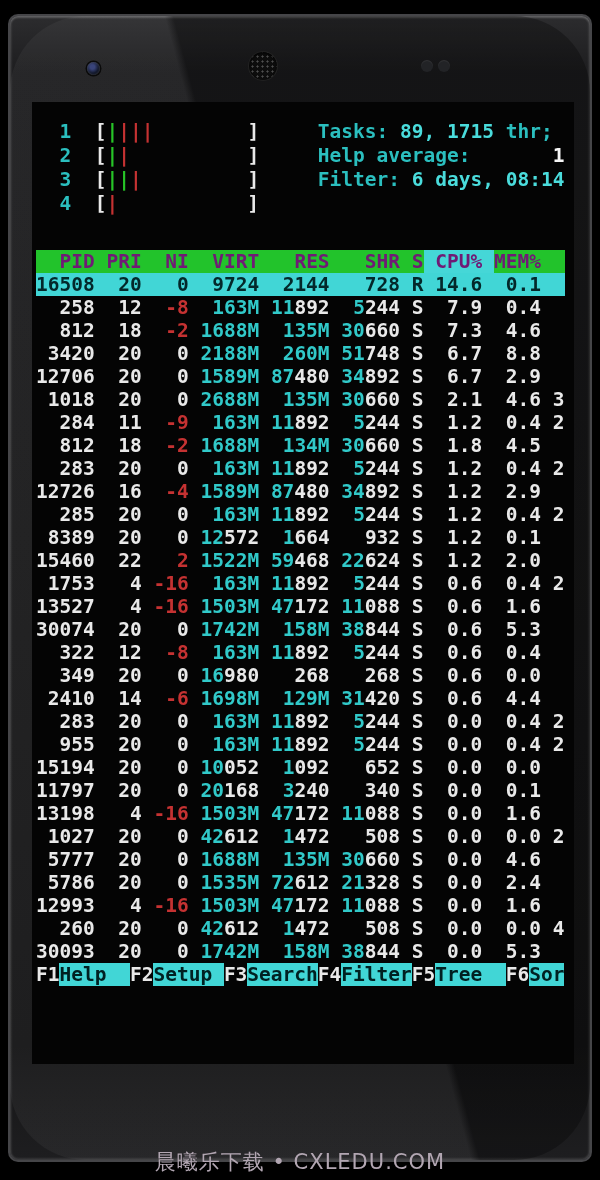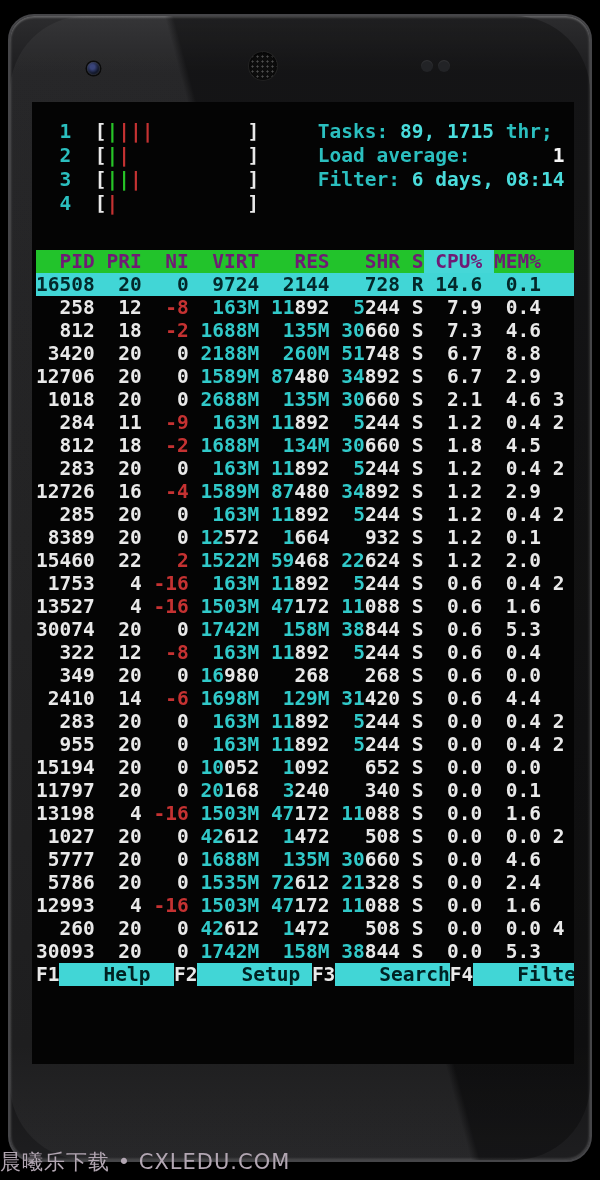--- a/index.html
+++ b/index.html
@@ -4,21 +4,21 @@
 <style>
   * { margin:0; padding:0; box-sizing:border-box; }
   html,body { background:#000; }
   .stage {
     position:relative; width:600px; height:1180px; background:#000;
     overflow:hidden; font-family:"DejaVu Sans", sans-serif;
   }
   
   .phone {
     position:absolute; left:8px; top:14px; width:584px; height:1148px;
-    border-radius:26px;
+    border-radius:10px;
     background:linear-gradient(180deg,#2c2c2e 0%,#1d1d1f 5%,#19191a 45%,#141415 90%,#1e1e20 100%);
     border:2px solid #454548;
     box-shadow: inset 0 2px 2px rgba(255,255,255,.22), inset 0 -2px 2px rgba(255,255,255,.10),
                 inset 2px 0 2px rgba(255,255,255,.07), inset -2px 0 2px rgba(255,255,255,.07);
   }
   .phone .sheen {
     position:absolute; inset:0; border-radius:76px; z-index:1; pointer-events:none;
     background:linear-gradient(75deg, rgba(255,255,255,.045) 0 52%, rgba(0,0,0,.30) 53% 100%);
   }
   .camera {
@@ -58,43 +58,43 @@
   .x-r { color:#c53232; } .x-g { color:#27c427; }
   .x-b { color:#4040d2; } .x-y { color:#c9c92a; }
   
   .line.hdr { background:#22c32b; }
   .line.hdr span { color:#701a75; }
   .line.hdr span.sorted { background:#45d7d7; }
   
   .line.sel { background:#41d6d6; }
   .line.sel span { color:#03282a;margin-top:42px; }
   
-  .fbar .fk-label { background:#41d6d6; color:#002122;padding-left:44px; }
+  .fbar .fk-label { background:#41d6d6; color:#002122; }
   
   .watermark {
     position:absolute; left:0; right:0; bottom:4px; z-index:6;
-    text-align:left; font-size:21px; letter-spacing:1px; color:#b2a6b2;
+    text-align:center; font-size:21px; letter-spacing:1px; color:#b2a6b2;
   }
 </style>
 </head>
 <body>
 
 <div class="stage">
   <div class="phone">
     <div class="sheen"></div>
     <div class="camera"></div>
     <div class="speaker"></div>
     <div class="sensor-dot d1"></div>
     <div class="sensor-dot d2"></div>
 
     <div class="screen">
       <div class="htop">
         <div id="top-block">
             <div class="tline"><span class="x-w">  </span><span class="x-t">1  </span><span class="x-w">[</span><span class="x-g">|</span><span class="x-r">|||</span><span class="x-w">        </span><span class="x-w">]</span><span class="x-w">     </span><span class="x-t">Tasks: </span><span class="x-T">89, 1715</span><span class="x-w"> </span><span class="x-t">thr;</span></div>
-            <div class="tline"><span class="x-w">  </span><span class="x-t">2  </span><span class="x-w">[</span><span class="x-g">|</span><span class="x-r">|</span><span class="x-w">          </span><span class="x-w">]</span><span class="x-w">     </span><span class="x-t">Load average: </span><span class="x-w">      </span><span class="x-W">1</span></div>
+            <div class="tline"><span class="x-w">  </span><span class="x-t">2  </span><span class="x-w">[</span><span class="x-g">|</span><span class="x-r">|</span><span class="x-w">          </span><span class="x-w">]</span><span class="x-w">     </span><span class="x-t">Help average: </span><span class="x-w">      </span><span class="x-W">1</span></div>
             <div class="tline"><span class="x-w">  </span><span class="x-t">3  </span><span class="x-w">[</span><span class="x-g">||</span><span class="x-r">|</span><span class="x-w">         </span><span class="x-w">]</span><span class="x-w">     </span><span class="x-t">Filter: </span><span class="x-T">6 days, 08:14</span></div>
             <div class="tline"><span class="x-w">  </span><span class="x-t">4  </span><span class="x-w">[</span><span class="x-r">|</span><span class="x-w">           </span><span class="x-w">]</span></div>
           </div>
         <div class="spacer"></div>
         <div id="table-header">
             <div class="line hdr"><span>  </span><span class="x-w">PID</span><span> </span><span class="x-w">PRI</span><span> </span><span> </span><span class="x-w">NI</span><span> </span><span> </span><span class="x-w">VIRT</span><span> </span><span>  </span><span class="x-w">RES</span><span> </span><span>  </span><span class="x-w">SHR</span><span> </span><span class="x-w">S</span><span class="sorted"> </span><span class="x-w sorted">CPU%</span><span class="sorted"> </span><span class="x-w">MEM%</span><span> </span><span> </span><span class="x-w"></span></div>
           </div>
         <div id="process-rows">
             <div class="line sel"><span class="x-w">16508</span><span> </span><span> </span><span class="x-w">20</span><span> </span><span>  </span><span class="x-w">0</span><span> </span><span> </span><span class="x-w">9724</span><span> </span><span> </span><span class="x-w">2144</span><span> </span><span>  </span><span class="x-w">728</span><span> </span><span class="x-w">R</span><span> </span><span class="x-w">14.6</span><span> </span><span> </span><span class="x-w">0.1</span><span> </span><span> </span><span class="x-w"></span></div>
             <div class="line"><span>  </span><span class="x-w">258</span><span> </span><span> </span><span class="x-w">12</span><span> </span><span> </span><span class="x-r">-8</span><span> </span><span> </span><span class="x-c">163M</span><span> </span><span class="x-c">11</span><span class="x-w">892</span><span> </span><span> </span><span class="x-c">5</span><span class="x-w">244</span><span> </span><span class="x-w">S</span><span> </span><span> </span><span class="x-w">7.9</span><span> </span><span> </span><span class="x-w">0.4</span><span> </span><span> </span><span class="x-w"></span></div>

